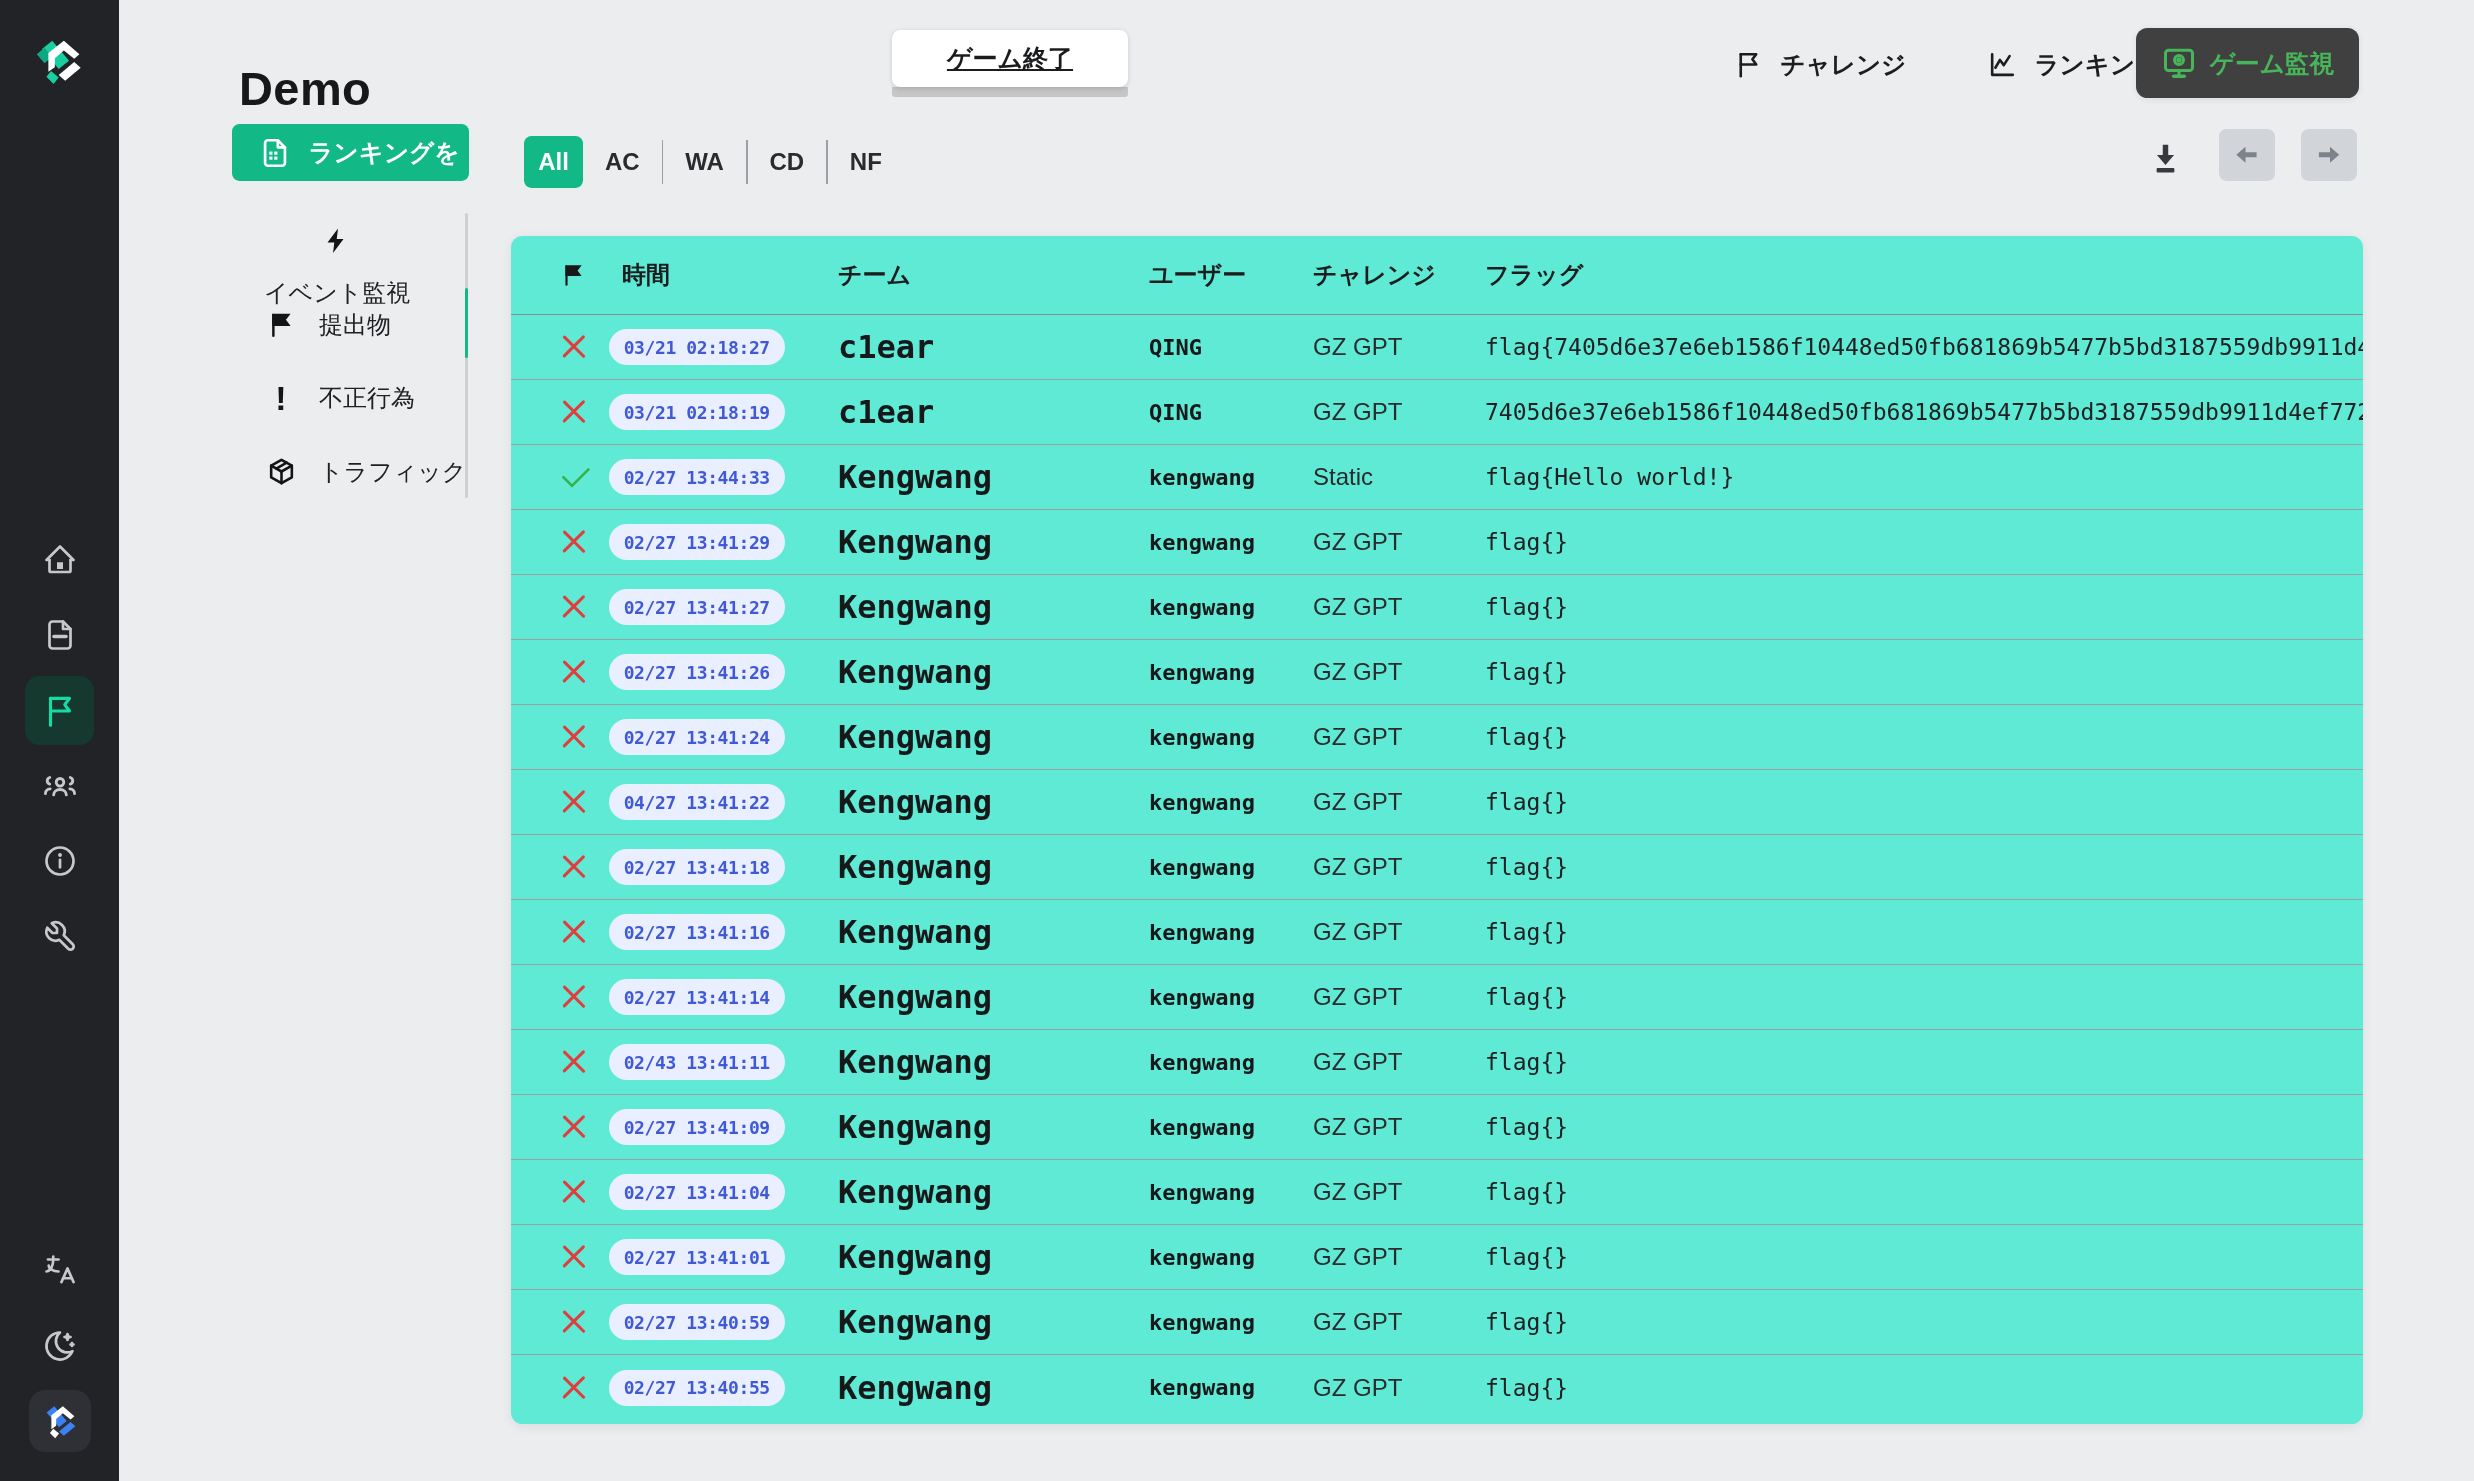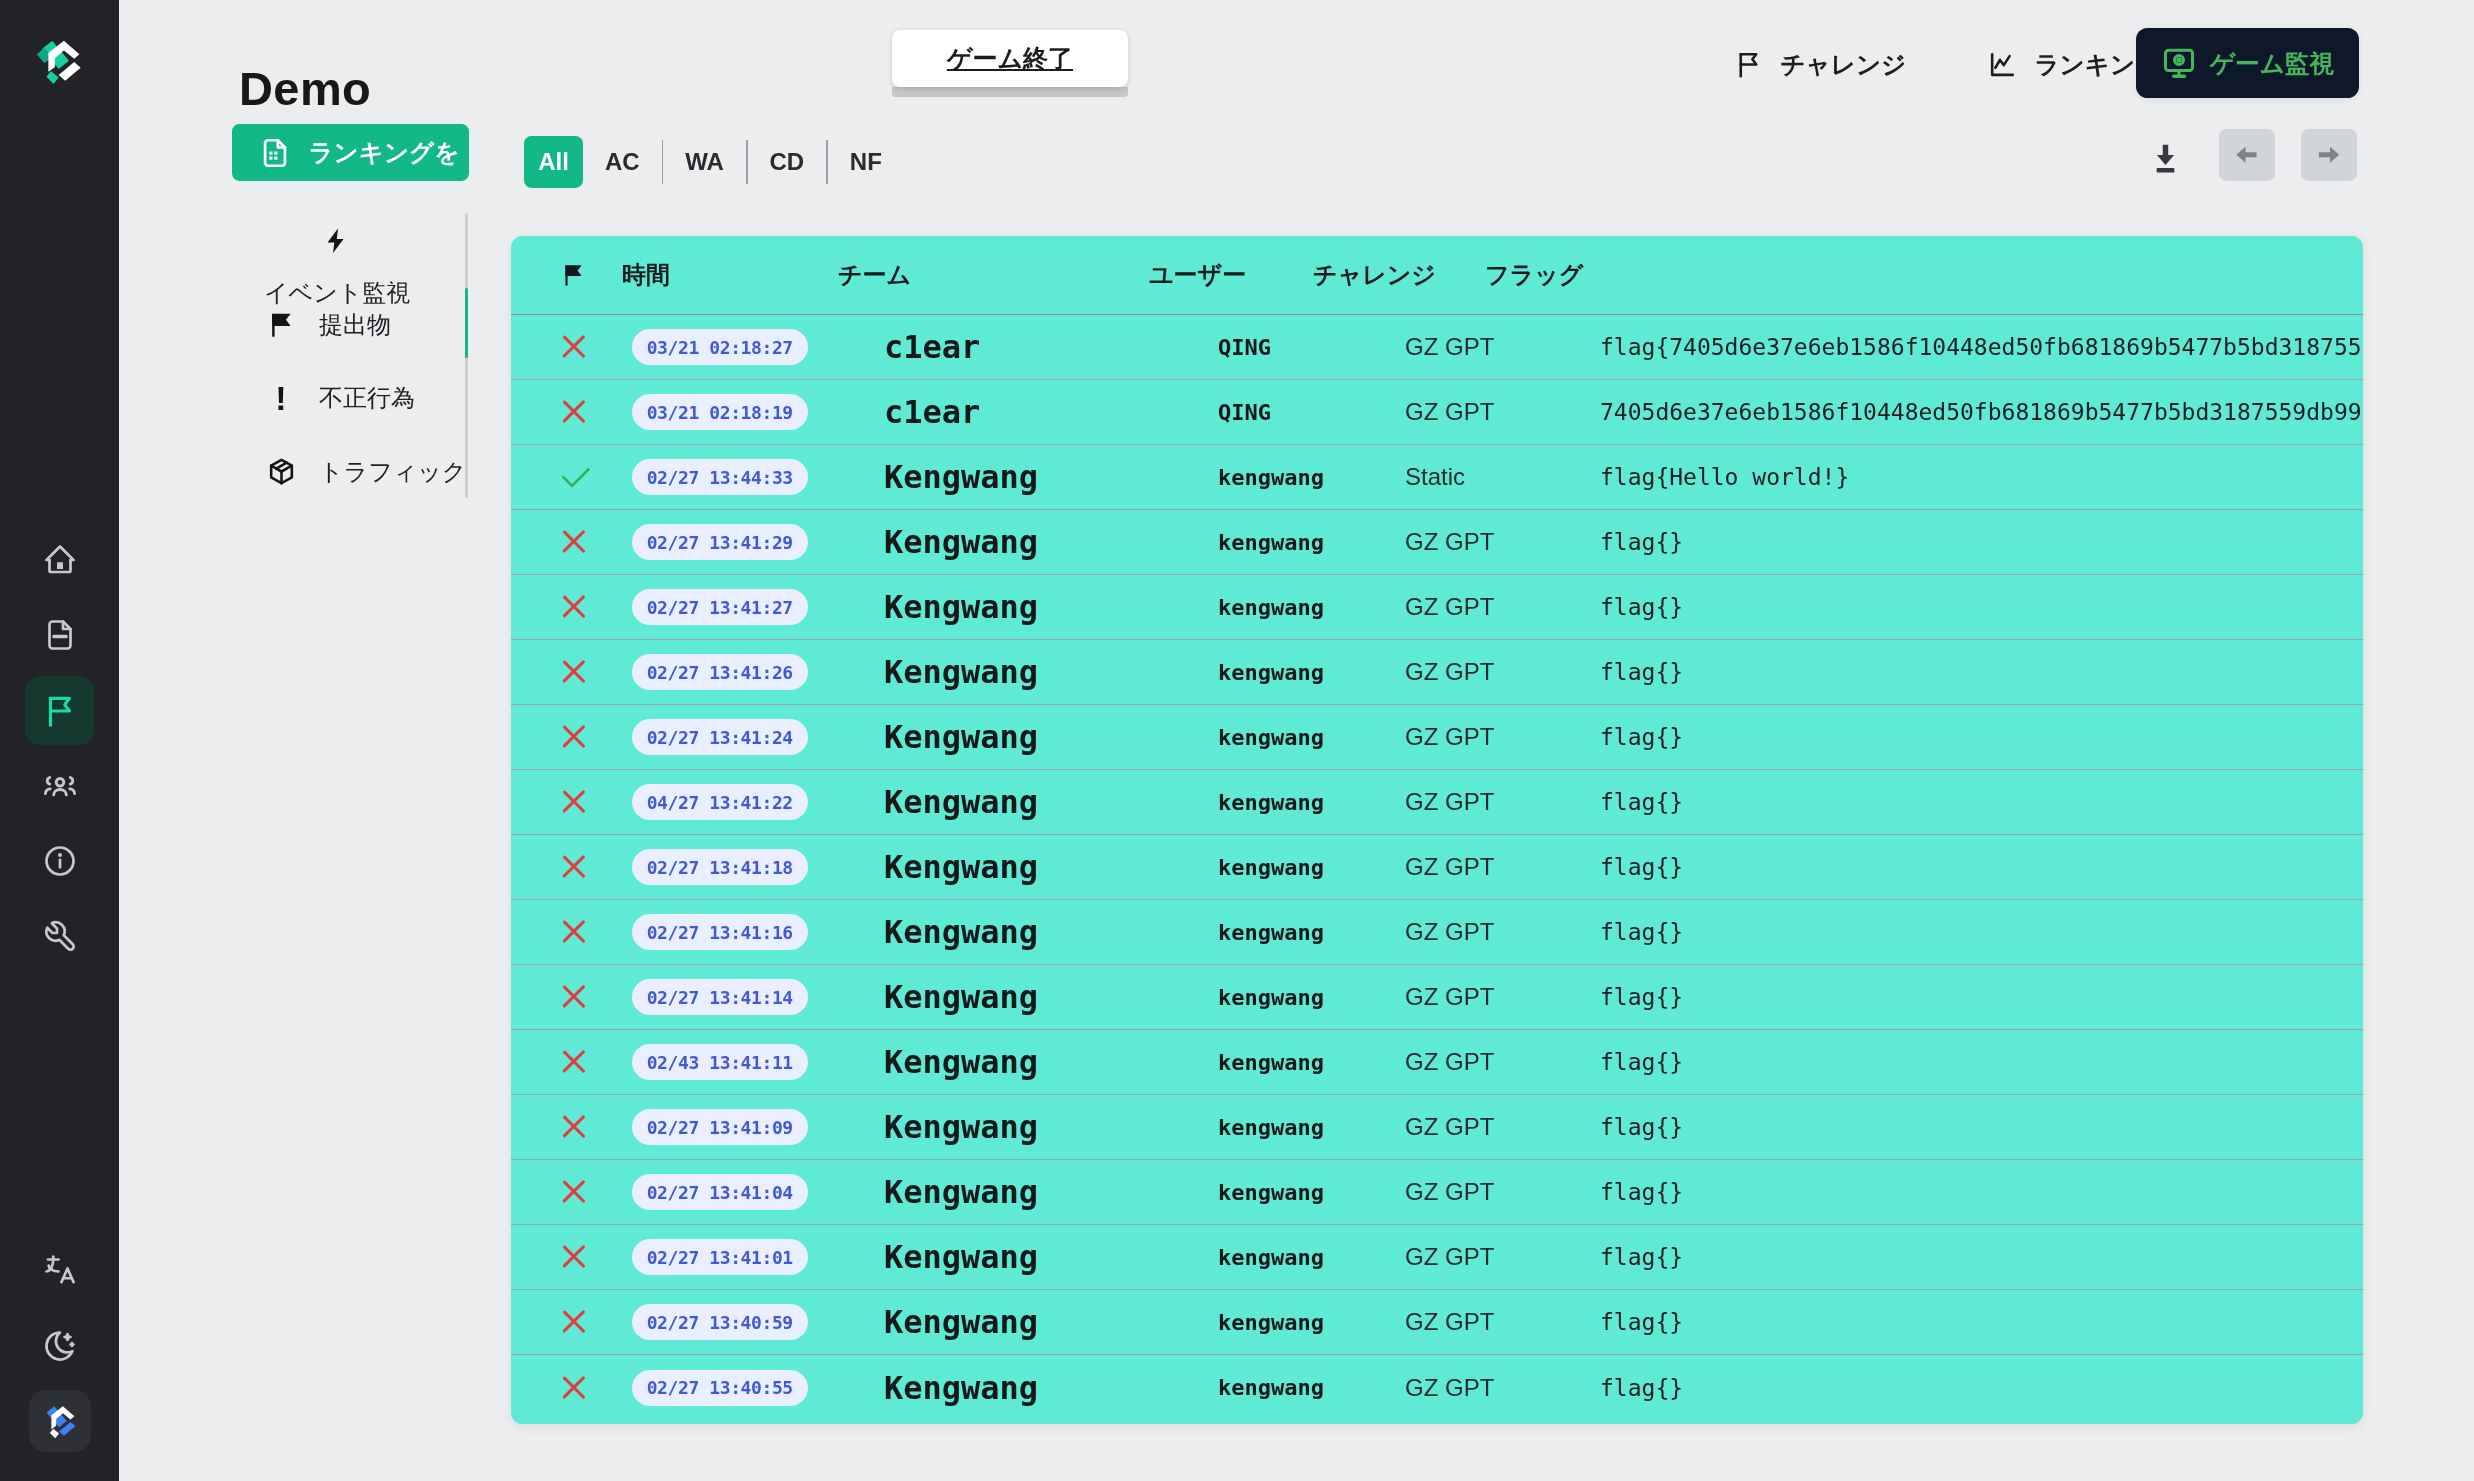--- a/index.html
+++ b/index.html
@@ -32,21 +32,21 @@
 
   .status-wrap { position:absolute; left:892px; top:29.5px; width:236px;text-decoration:underline; }
   .status-pill { width:236px; height:57px; background:#fff; border-radius:8.2px; box-shadow:0 1.6px 5.7px rgba(0,0,0,.14);
                  display:flex; align-items:center; justify-content:center; font-size:25px; font-weight:700; color:#1a1b1d; position:relative; z-index:2; }
   .status-bar  { width:236px; height:10.6px; background:#c6c6c6; border-radius:0 0 3.3px 3.3px; }
 
   .nav-item { position:absolute; top:43px; height:43px; display:flex; align-items:center; gap:16.4px;
               font-size:24.6px; font-weight:700; color:#1c1d1f; cursor:pointer; }
   .nav-challenge { left:1733px; }
   .nav-ranking   { left:1987px; }
-  .nav-monitor-btn { position:absolute; left:2136px; top:28px; width:223px; height:70px; border-radius:11.5px; background:#0f172a;
+  .nav-monitor-btn { position:absolute; left:2136px; top:28px; width:223px; height:70px; border-radius:11.5px; background:#404040;
                      box-shadow:0 1.6px 6.5px rgba(0,0,0,.07); display:flex; align-items:center; justify-content:center; gap:13px;
                      font-size:24.6px; font-weight:700; color:#47b55a; cursor:pointer; }
 
   
   .btn-ranking { position:absolute; left:232px; top:124px; width:237px; height:57px; border-radius:7.4px; background:#12b886;
                  color:#fff; display:flex; align-items:center; gap:16.4px; padding-left:26px; overflow:hidden; white-space:nowrap;
                  font-size:24.6px; font-weight:700; cursor:pointer; }
   .tabs { position:absolute; left:524px; top:136px; height:52px; display:flex; align-items:center; }
   .tab-all { width:59px; height:52px; border-radius:7.4px; background:#12b886; color:#fff; font-weight:700; font-size:24px;
              display:flex; align-items:center; justify-content:center; cursor:pointer; }
@@ -66,21 +66,21 @@
   .bang { font-size:34px; font-weight:900; color:#111; line-height:1; }
   .sub-rail  { position:absolute; left:465px; top:213px; width:3.3px; height:285px; background:#cdd0d3; border-radius:1.6px; }
   .sub-thumb { position:absolute; left:465px; top:288px; width:3.3px; height:70px; background:#12b886; border-radius:1.6px; }
 
   
   .card { position:absolute; left:511px; top:236px; width:1852px; height:1188px; background:#5eead4; border-radius:11.5px;
           box-shadow:0 2.5px 11.5px rgba(0,0,0,.07); overflow:hidden; }
   .trow { display:grid; grid-template-columns:49px 229px 311px 164px 172px 1fr; align-items:center; padding-left:49px; }
   .thead { height:79px; border-bottom:1.6px solid #878d93; font-size:24px; font-weight:700; color:#1c1d1f; }
   .thead .h-time { padding-left:13px; }
-  .row { height:65px; border-bottom:1.6px solid #9aa0a6;gap:23px; }
+  .row { height:65px; border-bottom:1.6px solid #9aa0a6; }
   .row:last-child { border-bottom:none; }
   .time-pill { display:inline-flex; align-items:center; height:36px; padding:0 14.7px; border-radius:18px; background:#e9efff;
                color:#4059d6; font-family:"DejaVu Sans Mono", monospace; font-weight:700; font-size:18px; letter-spacing:-0.4px; }
   .cell-team { font-family:"DejaVu Sans Mono", monospace; font-weight:700; font-size:32px; color:#17181a; }
   .cell-user { font-family:"DejaVu Sans Mono", monospace; font-weight:700; font-size:22px; color:#17181a; }
   .cell-chal { font-size:24px; color:#2a2b2e; }
   .cell-flag { font-family:"DejaVu Sans Mono", monospace; font-size:23px; color:#202124; white-space:nowrap; overflow:hidden; }
 
   .icon-x { width:28px; height:28px; position:relative; }
   .icon-x::before,.icon-x::after { content:""; position:absolute; left:-0.8px; top:12.3px; width:29.5px; height:3.3px; background:#e03e3e; border-radius:1.6px; }

